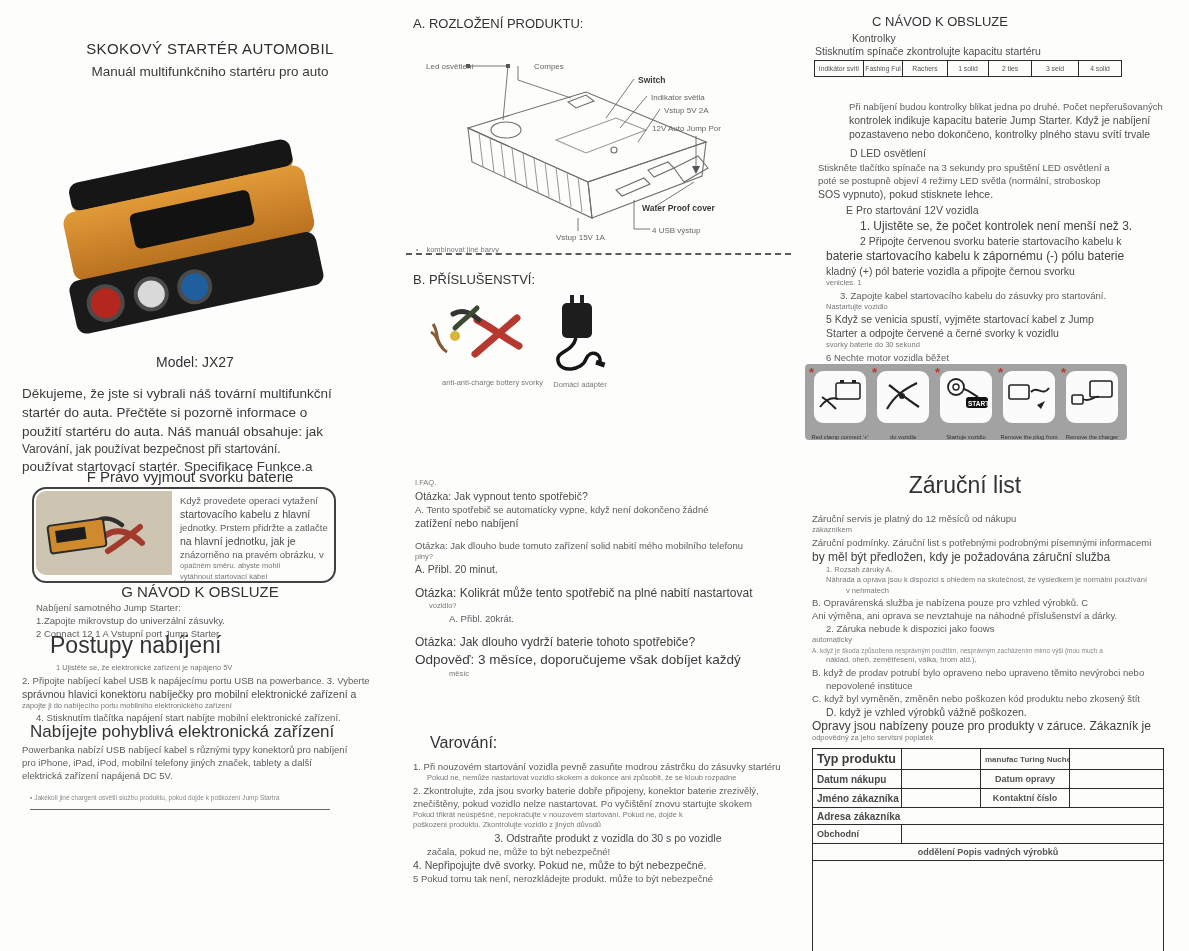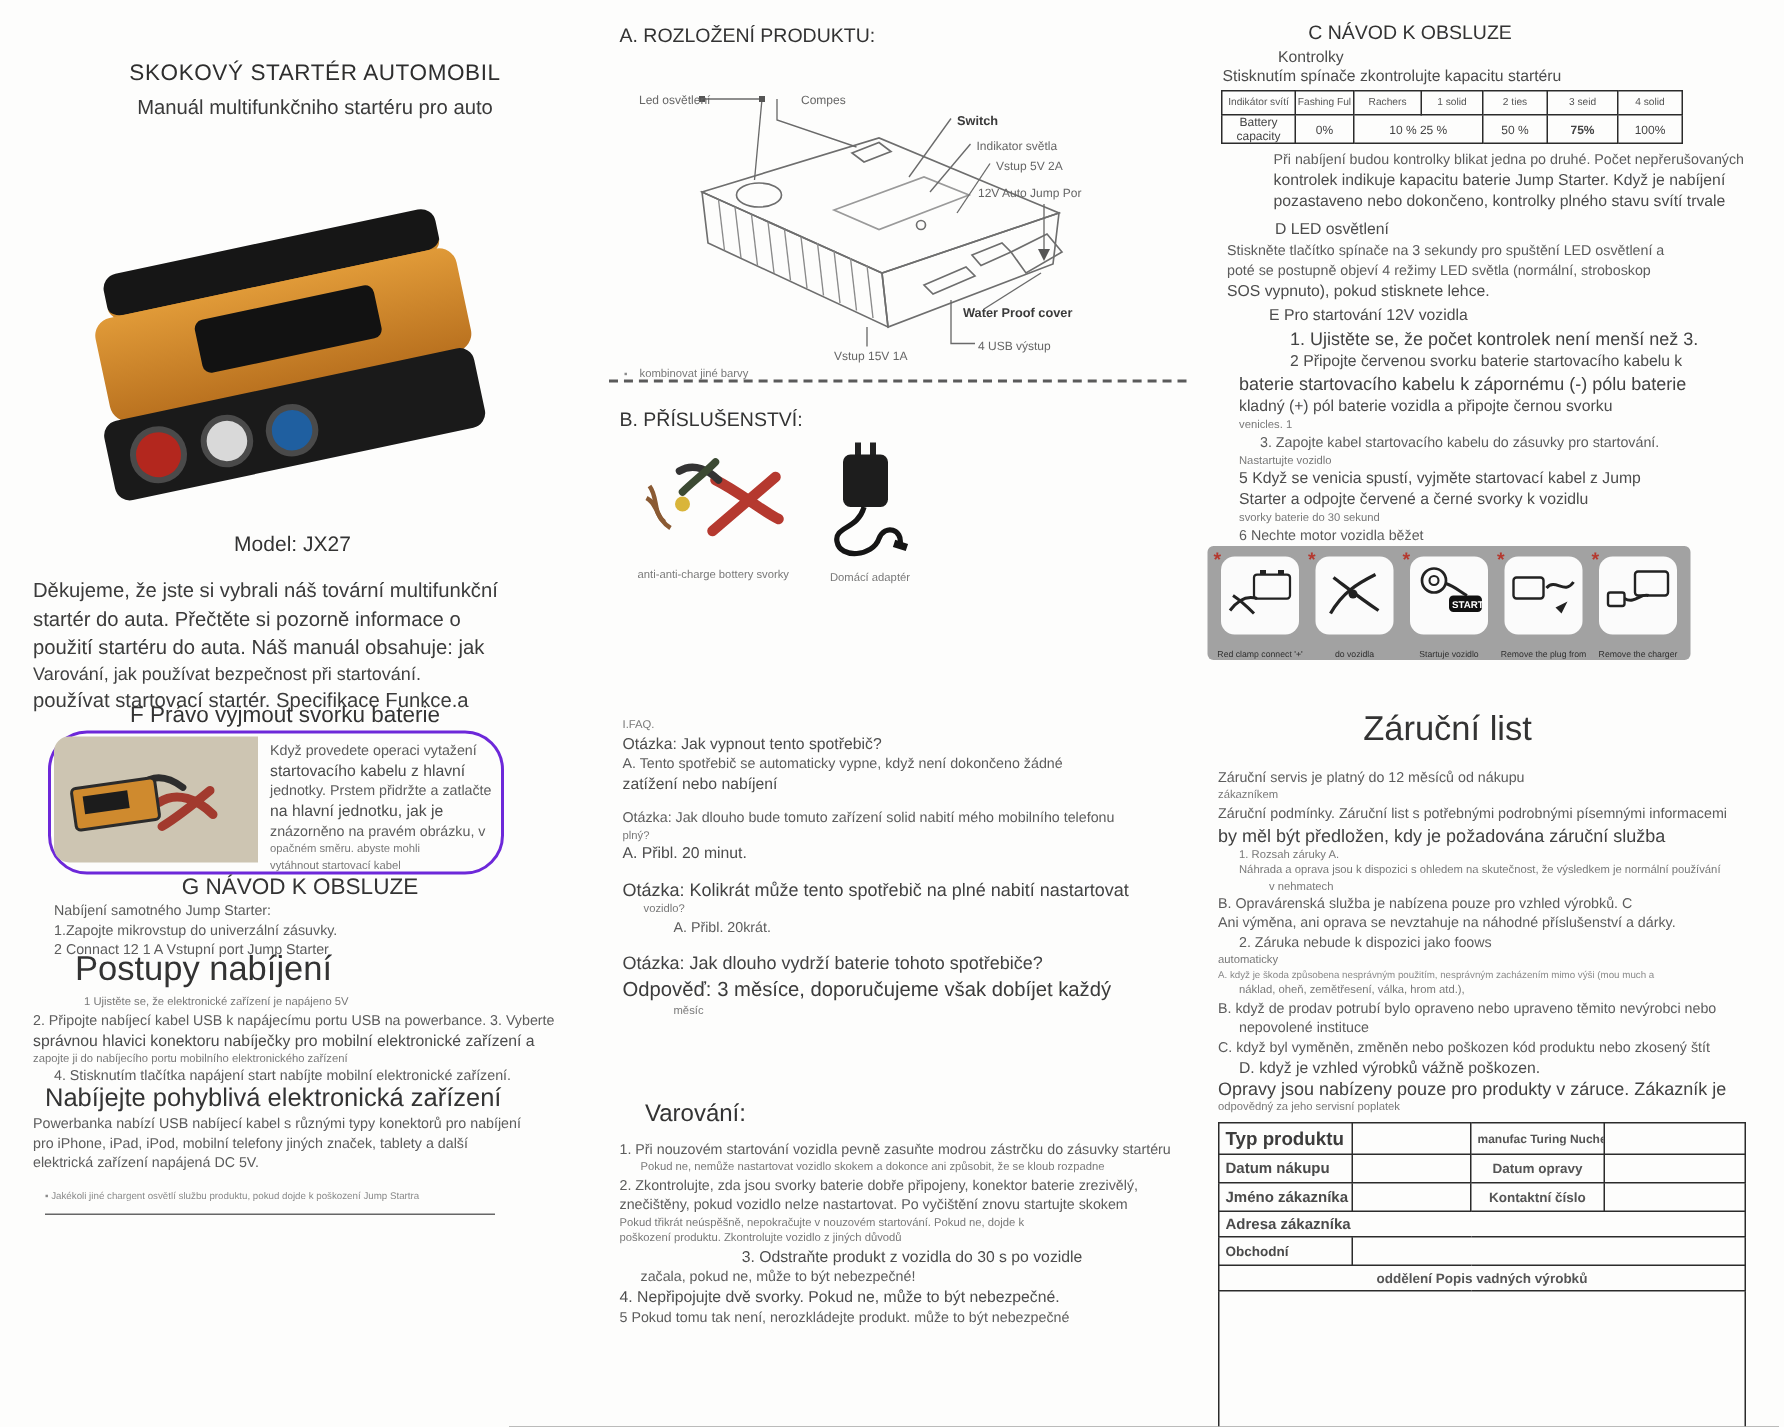--- a/index.html
+++ b/index.html
@@ -27,21 +27,21 @@
   .pm-rot{position:absolute;left:6px;top:10px;width:260px;height:180px;transform:rotate(-12deg);}
   .pm-top{position:absolute;left:20px;top:12px;width:226px;height:28px;background:#161616;border-radius:10px;border-bottom:3px solid #cf8a2e;}
   .pm-body{position:absolute;left:8px;top:40px;width:246px;height:70px;border-radius:12px;background:linear-gradient(180deg,#e09a38,#b9711f);}
   .pm-screen{position:absolute;left:66px;top:14px;width:122px;height:36px;background:#121212;border-radius:6px;}
   .pm-front{position:absolute;left:0px;top:108px;width:252px;height:54px;background:#1a1a1a;border-radius:10px;}
   .lamp{position:absolute;border-radius:50%;border:4px solid #4a4a4a;}
   .lamp.red{left:14px;top:9px;width:30px;height:30px;background:#b3271e;}
   .lamp.white{left:62px;top:11px;width:27px;height:27px;background:#d9d9d9;}
   .lamp.blue{left:106px;top:13px;width:27px;height:27px;background:#1f5fa0;}
   
-  .fbox{width:300px;height:92px;border:2px solid #6d28d9;border-radius:26px;position:relative;}
+  .fbox{width:300px;height:92px;border:2px solid #404040;border-radius:14px;position:relative;}
   .fphoto{position:absolute;left:2px;top:2px;width:136px;height:84px;background:#cdc5b2;border-radius:10px 0 0 10px;overflow:hidden;}
   .ftext{position:absolute;left:146px;top:5px;right:4px;}
   .fdev{position:absolute;left:12px;top:30px;width:54px;height:26px;background:#cf8a2e;border:2px solid #2b2b2b;border-radius:4px;transform:rotate(-8deg);}
   .fdev i{position:absolute;left:6px;top:5px;width:30px;height:12px;background:#1c1c1c;display:block;}
   
   svg text{font-family:"Liberation Sans", sans-serif;}
   .dash-line{border-top:2px dashed #5a5a5a;}
   
   table.ctab{border-collapse:collapse;table-layout:fixed;}
   table.ctab td{border:1.4px solid #2b2b2b;text-align:center;vertical-align:middle;overflow:hidden;
@@ -211,21 +211,21 @@
 
   <svg class="abs" style="left:425px;top:300px;" width="100" height="72">
     <path d="M52,20 C68,28 82,40 94,46" stroke="#b5392f" stroke-width="7" fill="none" stroke-linecap="round"></path>
     <path d="M92,18 C78,30 64,42 50,54" stroke="#b5392f" stroke-width="7" fill="none" stroke-linecap="round"></path>
     <path d="M28,14 C38,8 48,14 54,20" stroke="#333" stroke-width="5" fill="none" stroke-linecap="round"></path>
     <path d="M52,8 C44,16 36,22 30,28" stroke="#3c4a33" stroke-width="5" fill="none" stroke-linecap="round"></path>
     <circle cx="30" cy="36" r="5" fill="#d9b53a"></circle>
     <path d="M8,24 C14,32 10,42 18,48" stroke="#8a5a33" stroke-width="3" fill="none"></path>
     <path d="M6,32 C14,36 12,46 22,52" stroke="#8a5a33" stroke-width="3" fill="none"></path>
   </svg>
-  <div class="abs ctr xs" style="left:408px;top:378px;width:135px;">anti-anti-charge bottery svorky</div>
+  <div class="abs ctr xs" style="left:408px;top:378px;width:135px;text-align:right;">anti-anti-charge bottery svorky</div>
 
   <svg class="abs" style="left:542px;top:293px;" width="70" height="86">
     <rect x="28" y="2" width="4" height="9" fill="#222"></rect>
     <rect x="38" y="2" width="4" height="9" fill="#222"></rect>
     <rect x="20" y="10" width="30" height="35" rx="5" fill="#1d1d1d"></rect>
     <path d="M34,45 C30,60 14,58 16,68 C18,80 40,78 44,66 C48,56 60,60 58,70" stroke="#151515" stroke-width="3.5" fill="none"></path>
     <rect x="54" y="68" width="9" height="5" fill="#151515" transform="rotate(18 58 70)"></rect>
   </svg>
   <div class="abs ctr xs" style="left:535px;top:380px;width:90px;">Domácí adaptér</div>
 
@@ -266,28 +266,20 @@
   <table class="ctab abs" style="left:814px;top:60px;width:286px;">
     <tbody>
         <tr>
       <td style="width:46px">Indikátor svítí</td>
       <td style="width:36px">Fashing Ful</td>
       <td style="width:42px">Rachers</td>
       <td style="width:38px">1 solid</td>
       <td style="width:40px">2 ties</td>
       <td style="width:44px">3 seid</td>
       <td style="width:40px">4 solid</td>
-    </tr>
-    <tr class="r2">
-      <td>Battery capacity</td>
-      <td>0%</td>
-      <td colspan="2">10 % 25 %</td>
-      <td>50 %</td>
-      <td class="big">75%</td>
-      <td>100%</td>
     </tr>
   </tbody>
     </table>
 
   <div class="abs" style="left:812px;top:100px;width:335px;margin-left:37px;">
       <div class="ln s">Při nabíjení budou kontrolky blikat jedna po druhé. Počet nepřerušovaných</div>
       <div class="ln m">kontrolek indikuje kapacitu baterie Jump Starter. Když je nabíjení</div>
       <div class="ln m">pozastaveno nebo dokončeno, kontrolky plného stavu svítí trvale</div>
     </div>
 

